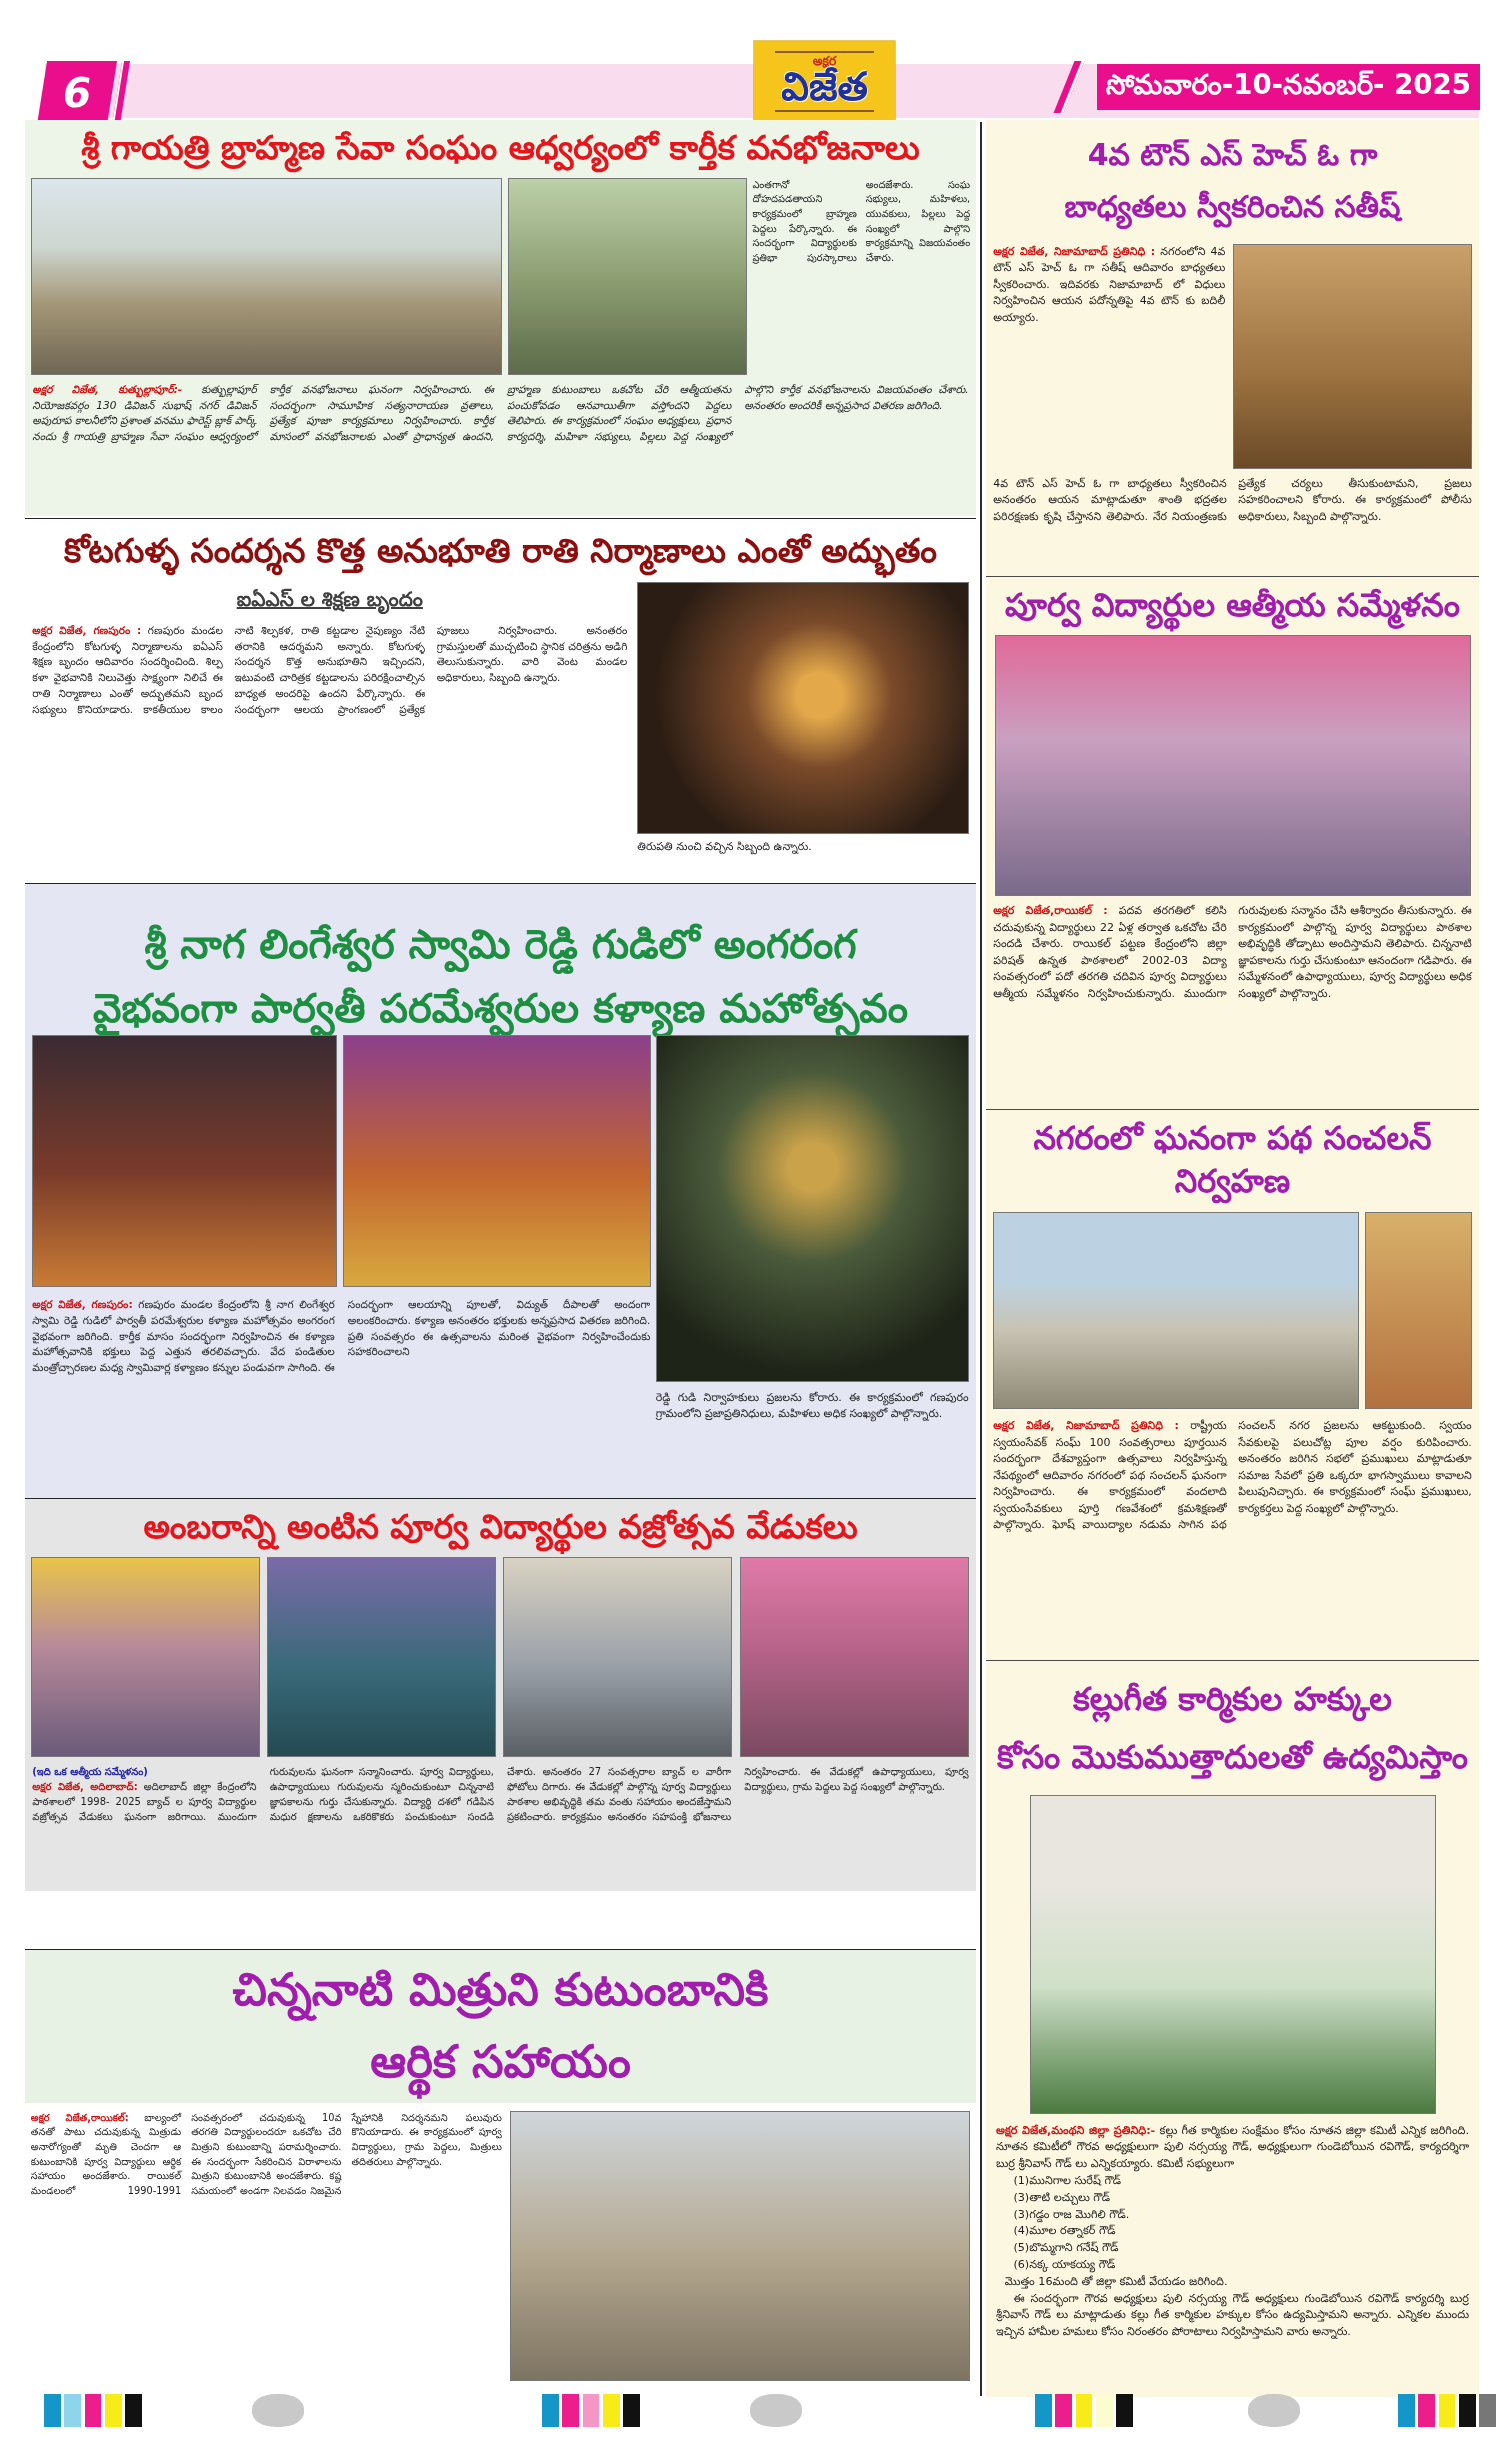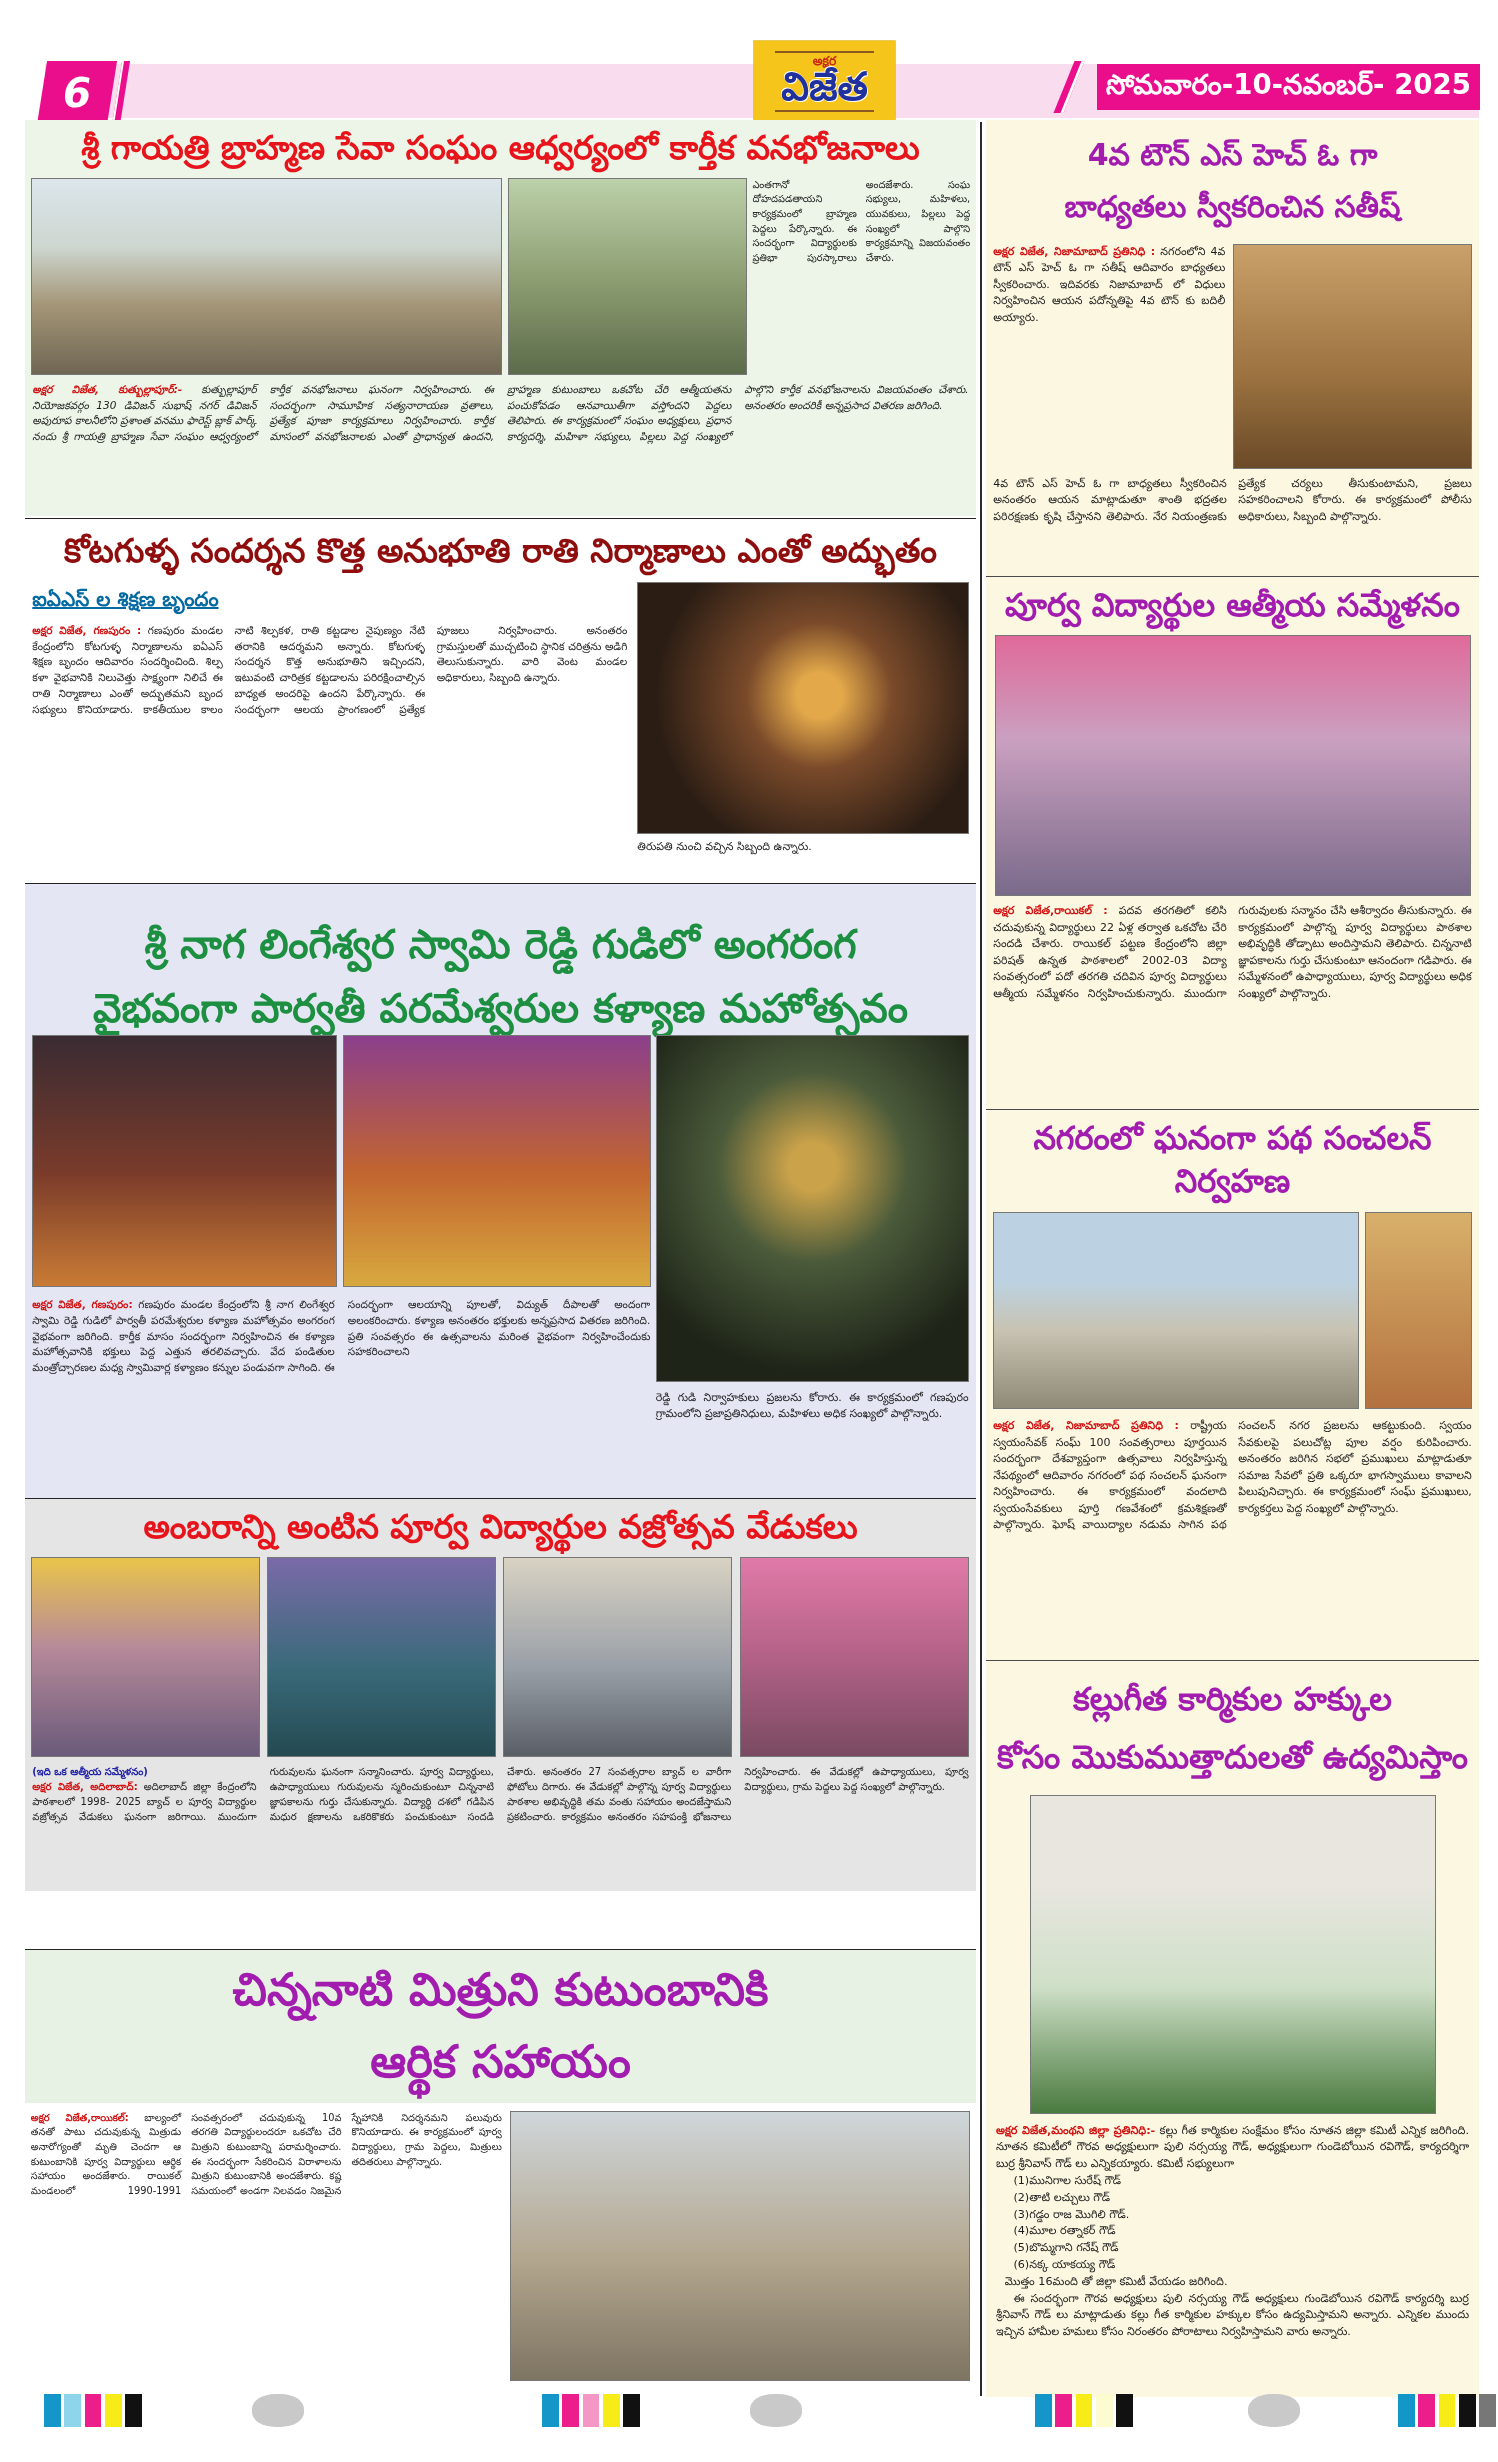--- a/index.html
+++ b/index.html
@@ -27,21 +27,21 @@
   .rart{position:relative;width:100%;box-sizing:border-box;border-bottom:0.7px solid #4a4a4a;overflow:hidden;}
   
   .hl{font-weight:bold;text-align:center;line-height:1.35;}
   .hl-red{color:#e8141b;}
   .hl-maroon{color:#8f0d0d;}
   .hl-green{color:#1d8f41;}
   .hl-black{color:#a21caf;}
   
   .body-txt{font-size:10.5px;line-height:1.5;color:#1c1c1c;text-align:justify;overflow:hidden;}
   .dateline{color:#d21414;font-weight:bold;}
-  .subhead-blue{color:#0369a1;font-size:20px;font-weight:bold;text-decoration:underline;margin:4.4px 0 7.3px;}
+  .subhead-blue{color:#404040;font-size:20px;font-weight:bold;text-align:center;text-decoration:underline;margin:4.4px 0 7.3px;}
   .note-blue{color:#2222aa;font-weight:bold;}
   .caption{font-size:11px;line-height:1.45;color:#1c1c1c;text-align:justify;}
   
   .ph{box-sizing:border-box;border:0.7px solid #777;}
   .ph-a1-1{background:linear-gradient(180deg,#dce6ec 0%,#cdd6cf 35%,#a39576 65%,#6f6654 100%);}
   .ph-a1-2{background:linear-gradient(180deg,#bcd0a9 0%,#8a9a6f 55%,#5c6b4a 100%);}
   .ph-a2{background:radial-gradient(circle at 55% 45%,#e2a84a 0 10%,#7a4a2a 32%,#2b1d14 72%);}
   .ph-a3-1{background:linear-gradient(180deg,#3a2b33 0%,#7a3b2a 55%,#c97b35 100%);}
   .ph-a3-2{background:linear-gradient(180deg,#8c3f8c 0%,#c2652f 55%,#d8a93f 100%);}
   .ph-a3-3{background:radial-gradient(circle at 50% 38%,#caa24a 0 9%,#4a5a3a 36%,#1e2418 78%);}
@@ -198,21 +198,21 @@
     <div class="rart" style="height:735px;border-bottom:none;">
       <div class="hl hl-black" style="font-size:32px;line-height:1.8;padding-top:10px;">
         <div>కల్లుగీత కార్మికుల హక్కుల</div>
         <div>కోసం మొకుముత్తాదులతో ఉద్యమిస్తాం</div>
       </div>
       <div class="ph ph-r4" style="margin:8.7px auto 0 auto;width:406px;height:319px;"></div>
       <div class="body-txt" style="padding:8.7px 10px 0 10px;font-size:11.2px;">
         <span class="dateline">అక్షర విజేత,మంథని జిల్లా ప్రతినిధి:-</span>
         <span>కల్లు గీత కార్మికుల సంక్షేమం కోసం నూతన జిల్లా కమిటీ ఎన్నిక జరిగింది. నూతన కమిటీలో గౌరవ అధ్యక్షులుగా పులి నర్సయ్య గౌడ్, అధ్యక్షులుగా గుండెబోయిన రవిగౌడ్, కార్యదర్శిగా బుర్ర శ్రీనివాస్ గౌడ్ లు ఎన్నికయ్యారు. కమిటీ సభ్యులుగా</span>
         <div style="padding-left:17.4px;">(1)మునిగాల సురేష్ గౌడ్</div>
-        <div style="padding-left:17.4px;">(2)తాటి లచ్చులు గౌడ్</div>
+        <div style="padding-left:17.4px;">(3)తాటి లచ్చులు గౌడ్</div>
         <div style="padding-left:17.4px;">(3)గడ్డం రాజ మొగిలి గౌడ్.</div>
         <div style="padding-left:17.4px;">(4)మూల రత్నాకర్ గౌడ్</div>
         <div style="padding-left:17.4px;">(5)బొమ్మగాని గనేష్ గౌడ్</div>
         <div style="padding-left:17.4px;">(6)నక్క యాకయ్య గౌడ్</div>
         <div style="padding-left:8.7px;">మొత్తం 16మంది తో జిల్లా కమిటీ వేయడం జరిగింది.</div>
         <div style="text-indent:17.4px;">ఈ సందర్భంగా గౌరవ అధ్యక్షులు పులి నర్సయ్య గౌడ్ అధ్యక్షులు గుండెబోయిన రవిగౌడ్ కార్యదర్శి బుర్ర శ్రీనివాస్ గౌడ్ లు మాట్లాడుతు కల్లు గీత కార్మికుల హక్కుల కోసం ఉద్యమిస్తామని అన్నారు. ఎన్నికల ముందు ఇచ్చిన హామీల హమలు కోసం నిరంతరం పోరాటాలు నిర్వహిస్తామని వారు అన్నారు.</div>
       </div>
     </div>
   </div>
 

